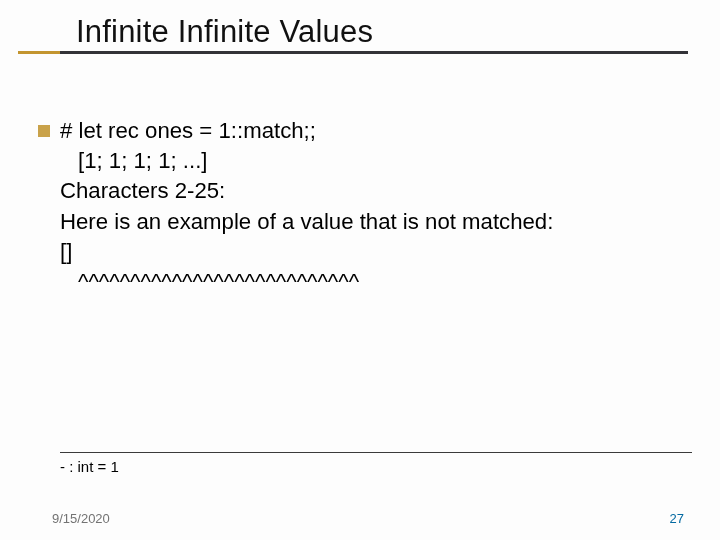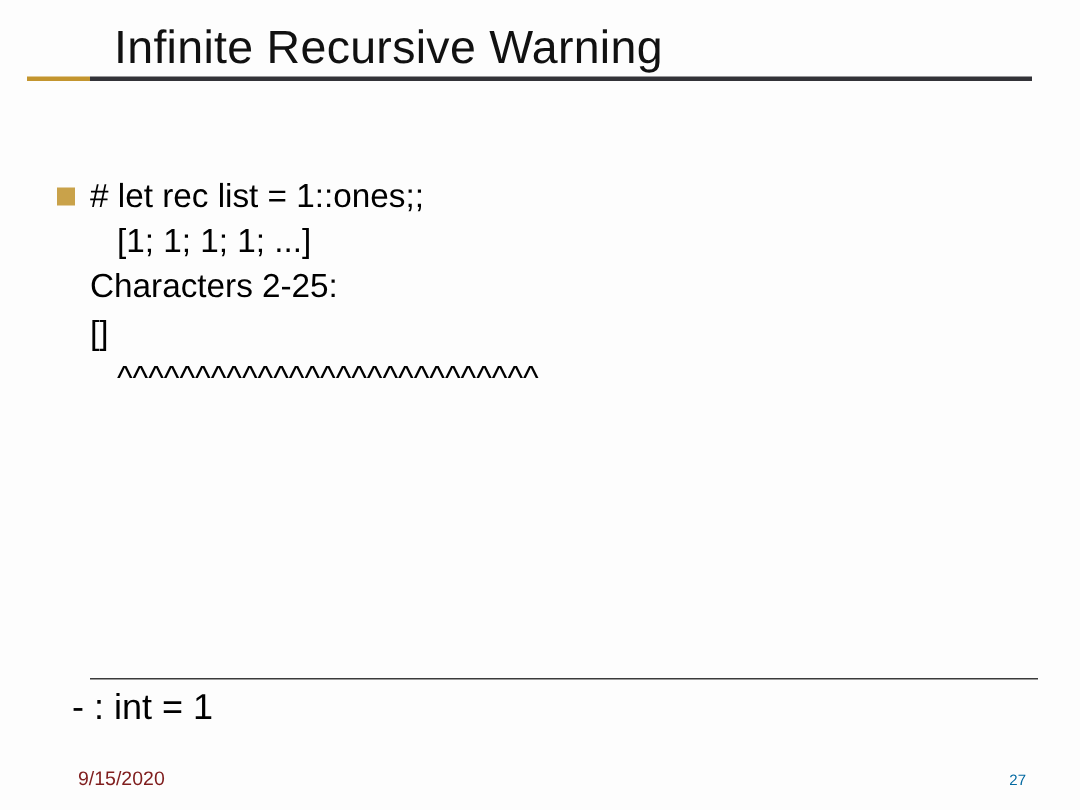--- a/index.html
+++ b/index.html
@@ -67,59 +67,60 @@
   .hr {
     position: absolute;
     left: 60px;
     right: 28px;
     border: none;
     border-top: 1px solid #3b3b3b;
   }
   .hr1 { top: 452px; }
   .result {
     position: absolute;
-    left: 48px;
+    left: 60px;
     top: 458px;
-    font-size: 24px;
+    font-size: 15px;
     color: #000;
   }
   .footer-date {
     position: absolute;
     left: 52px;
     bottom: 14px;
     font-size: 13px;
-    color: #7f1d1d;
+    color: #737373;
     font-family: Arial, Verdana, sans-serif;
   }
   .footer-page {
     position: absolute;
     right: 36px;
     bottom: 14px;
-    font-size: 10px;
+    font-size: 13px;
     color: #0369a1;
     font-family: Arial, Verdana, sans-serif;
   }
 </style>
 </head>
 <body>
 
 <div class="title-wrap">
-  <div class="title">Infinite Recursive Warning</div>
+  <div class="title">Infinite Infinite Values</div>
   <div class="underline">
     <div class="short"></div>
     <div class="long"></div>
   </div>
 </div>
 
 <div class="bullet"></div>
 
 <div class="content">
-  <div class="line"># let rec list = 1::ones;;</div>
+  <div class="line"># let rec ones = 1::match;;</div>
   <div class="line indent1">[1; 1; 1; 1; ...]</div>
   <div class="line">Characters 2-25:</div>
+  <div class="line">Here is an example of a value that is not matched:</div>
   <div class="line">[]</div>
   <div class="line indent1">^^^^^^^^^^^^^^^^^^^^^^^^^^^</div>
 </div>
 
 <hr class="hr hr1">
 
 <div class="result">- : int = 1</div>
 
 <div class="footer-date">9/15/2020</div>
 <div class="footer-page">27</div>

